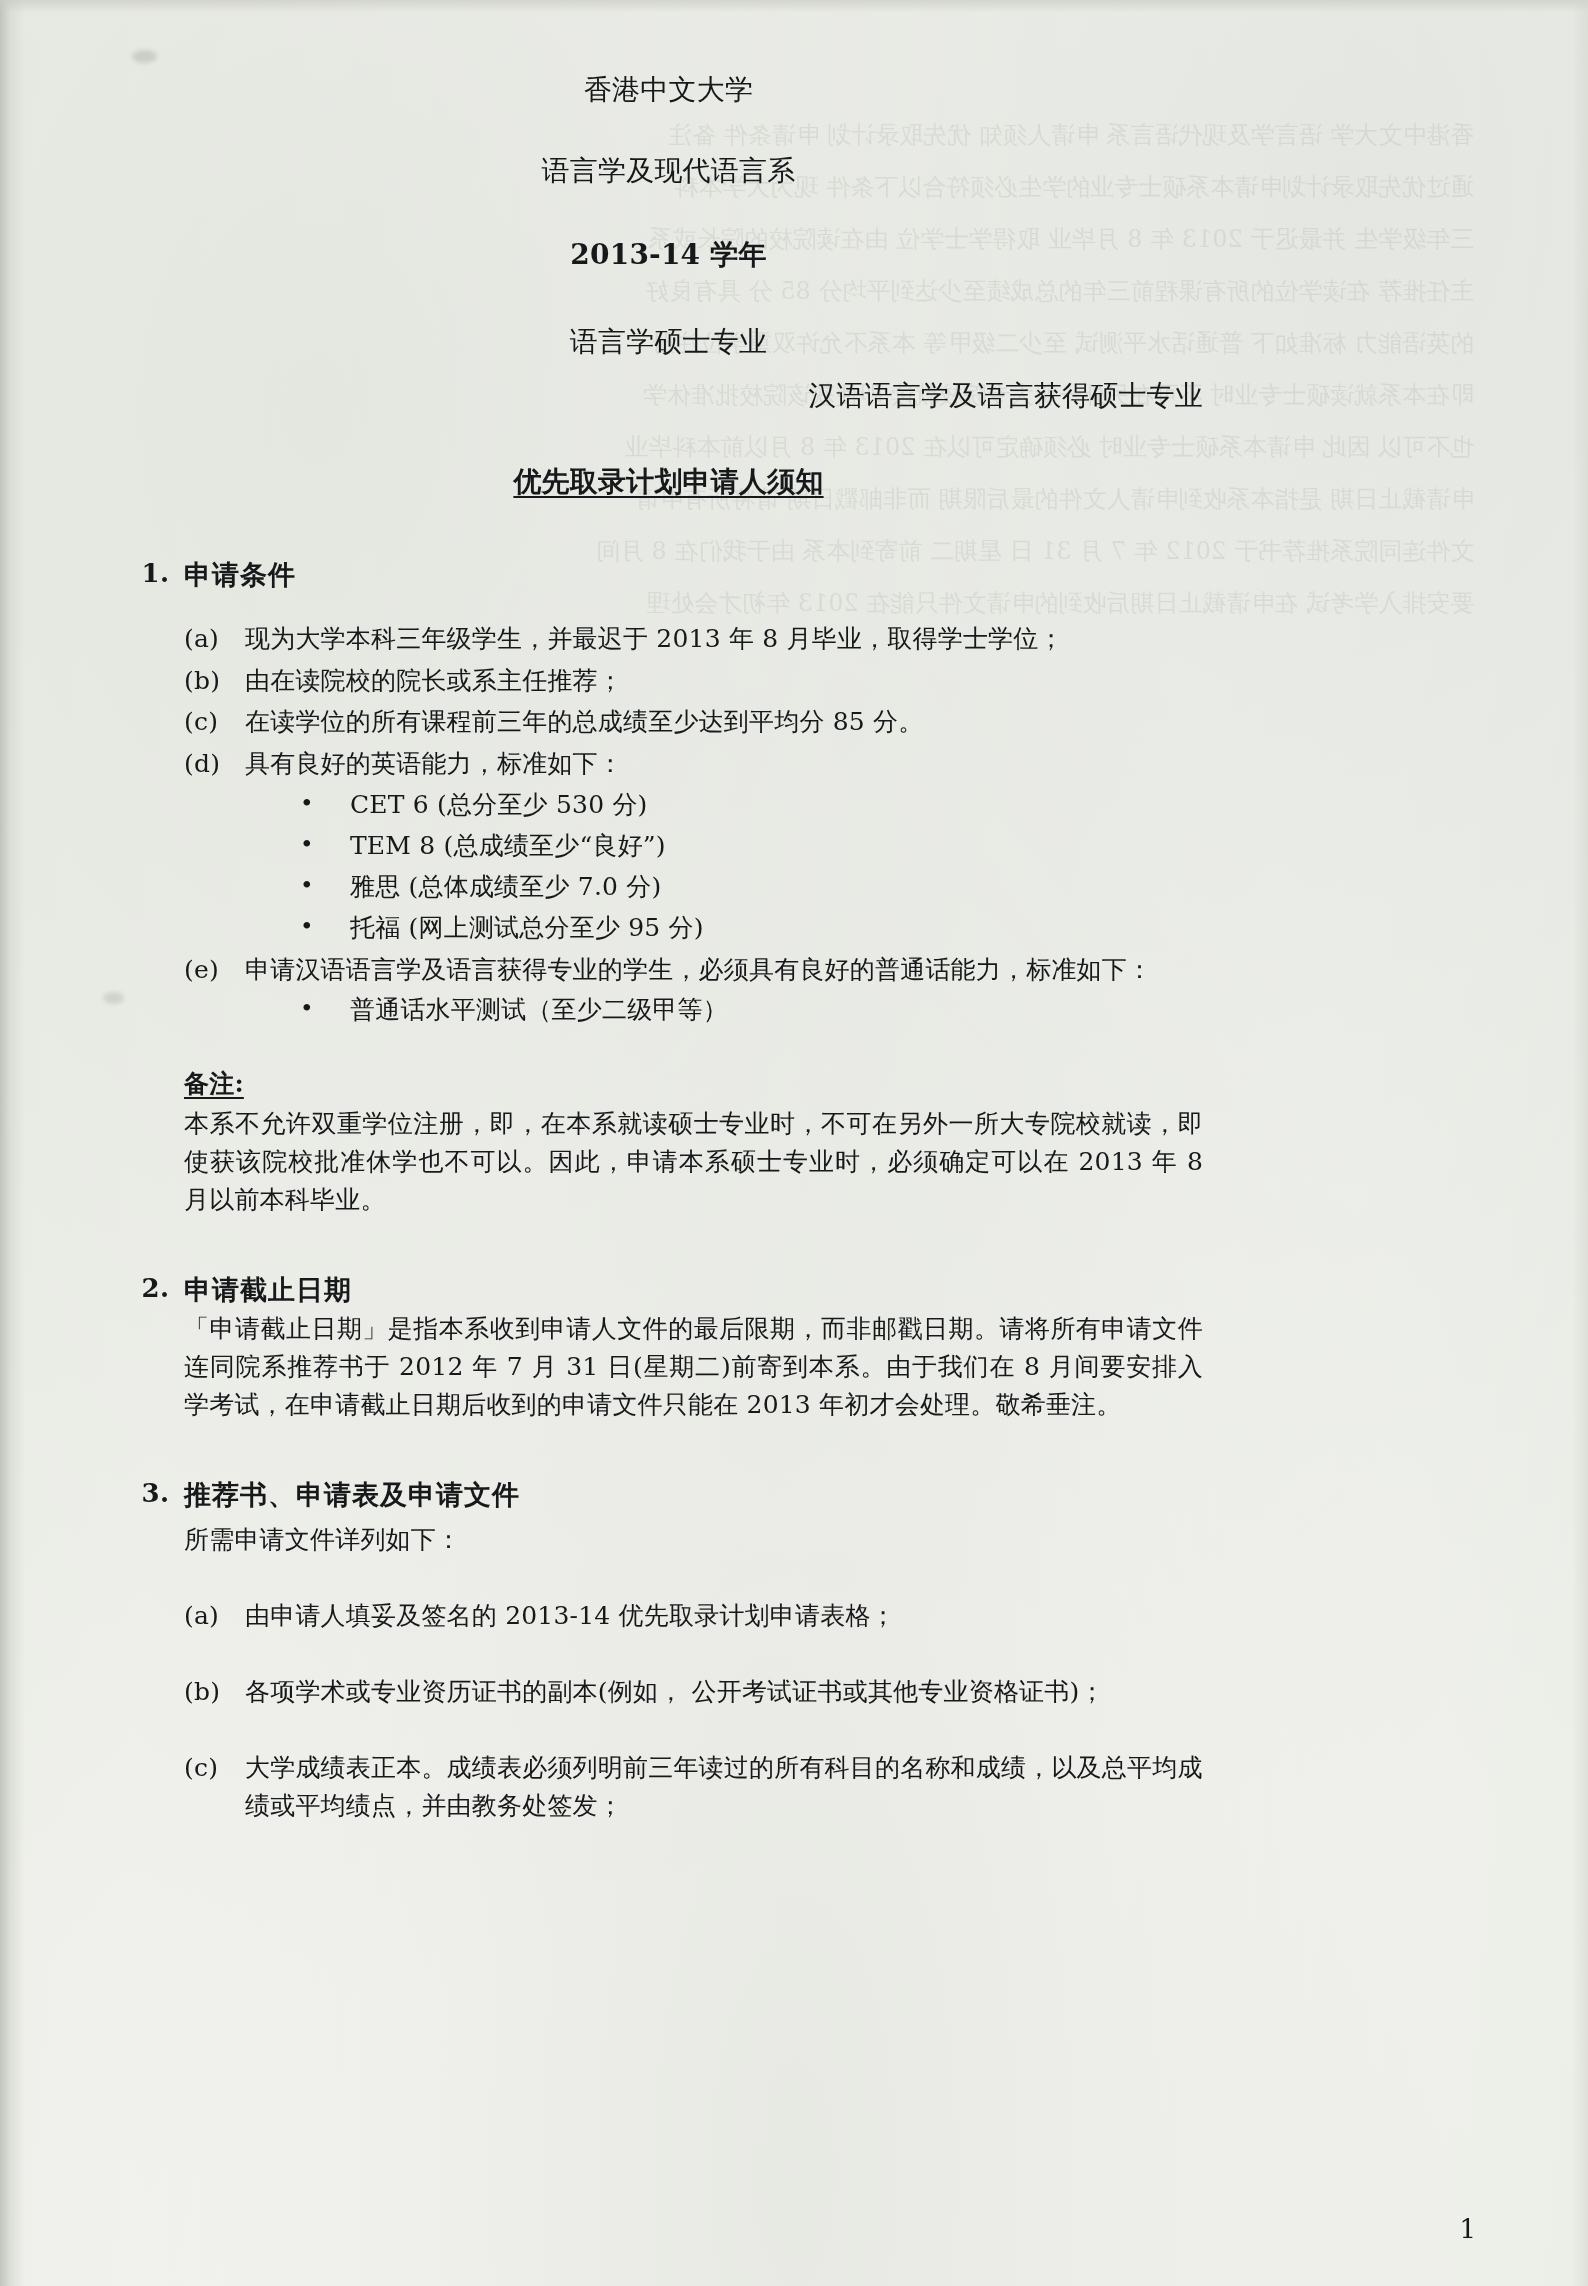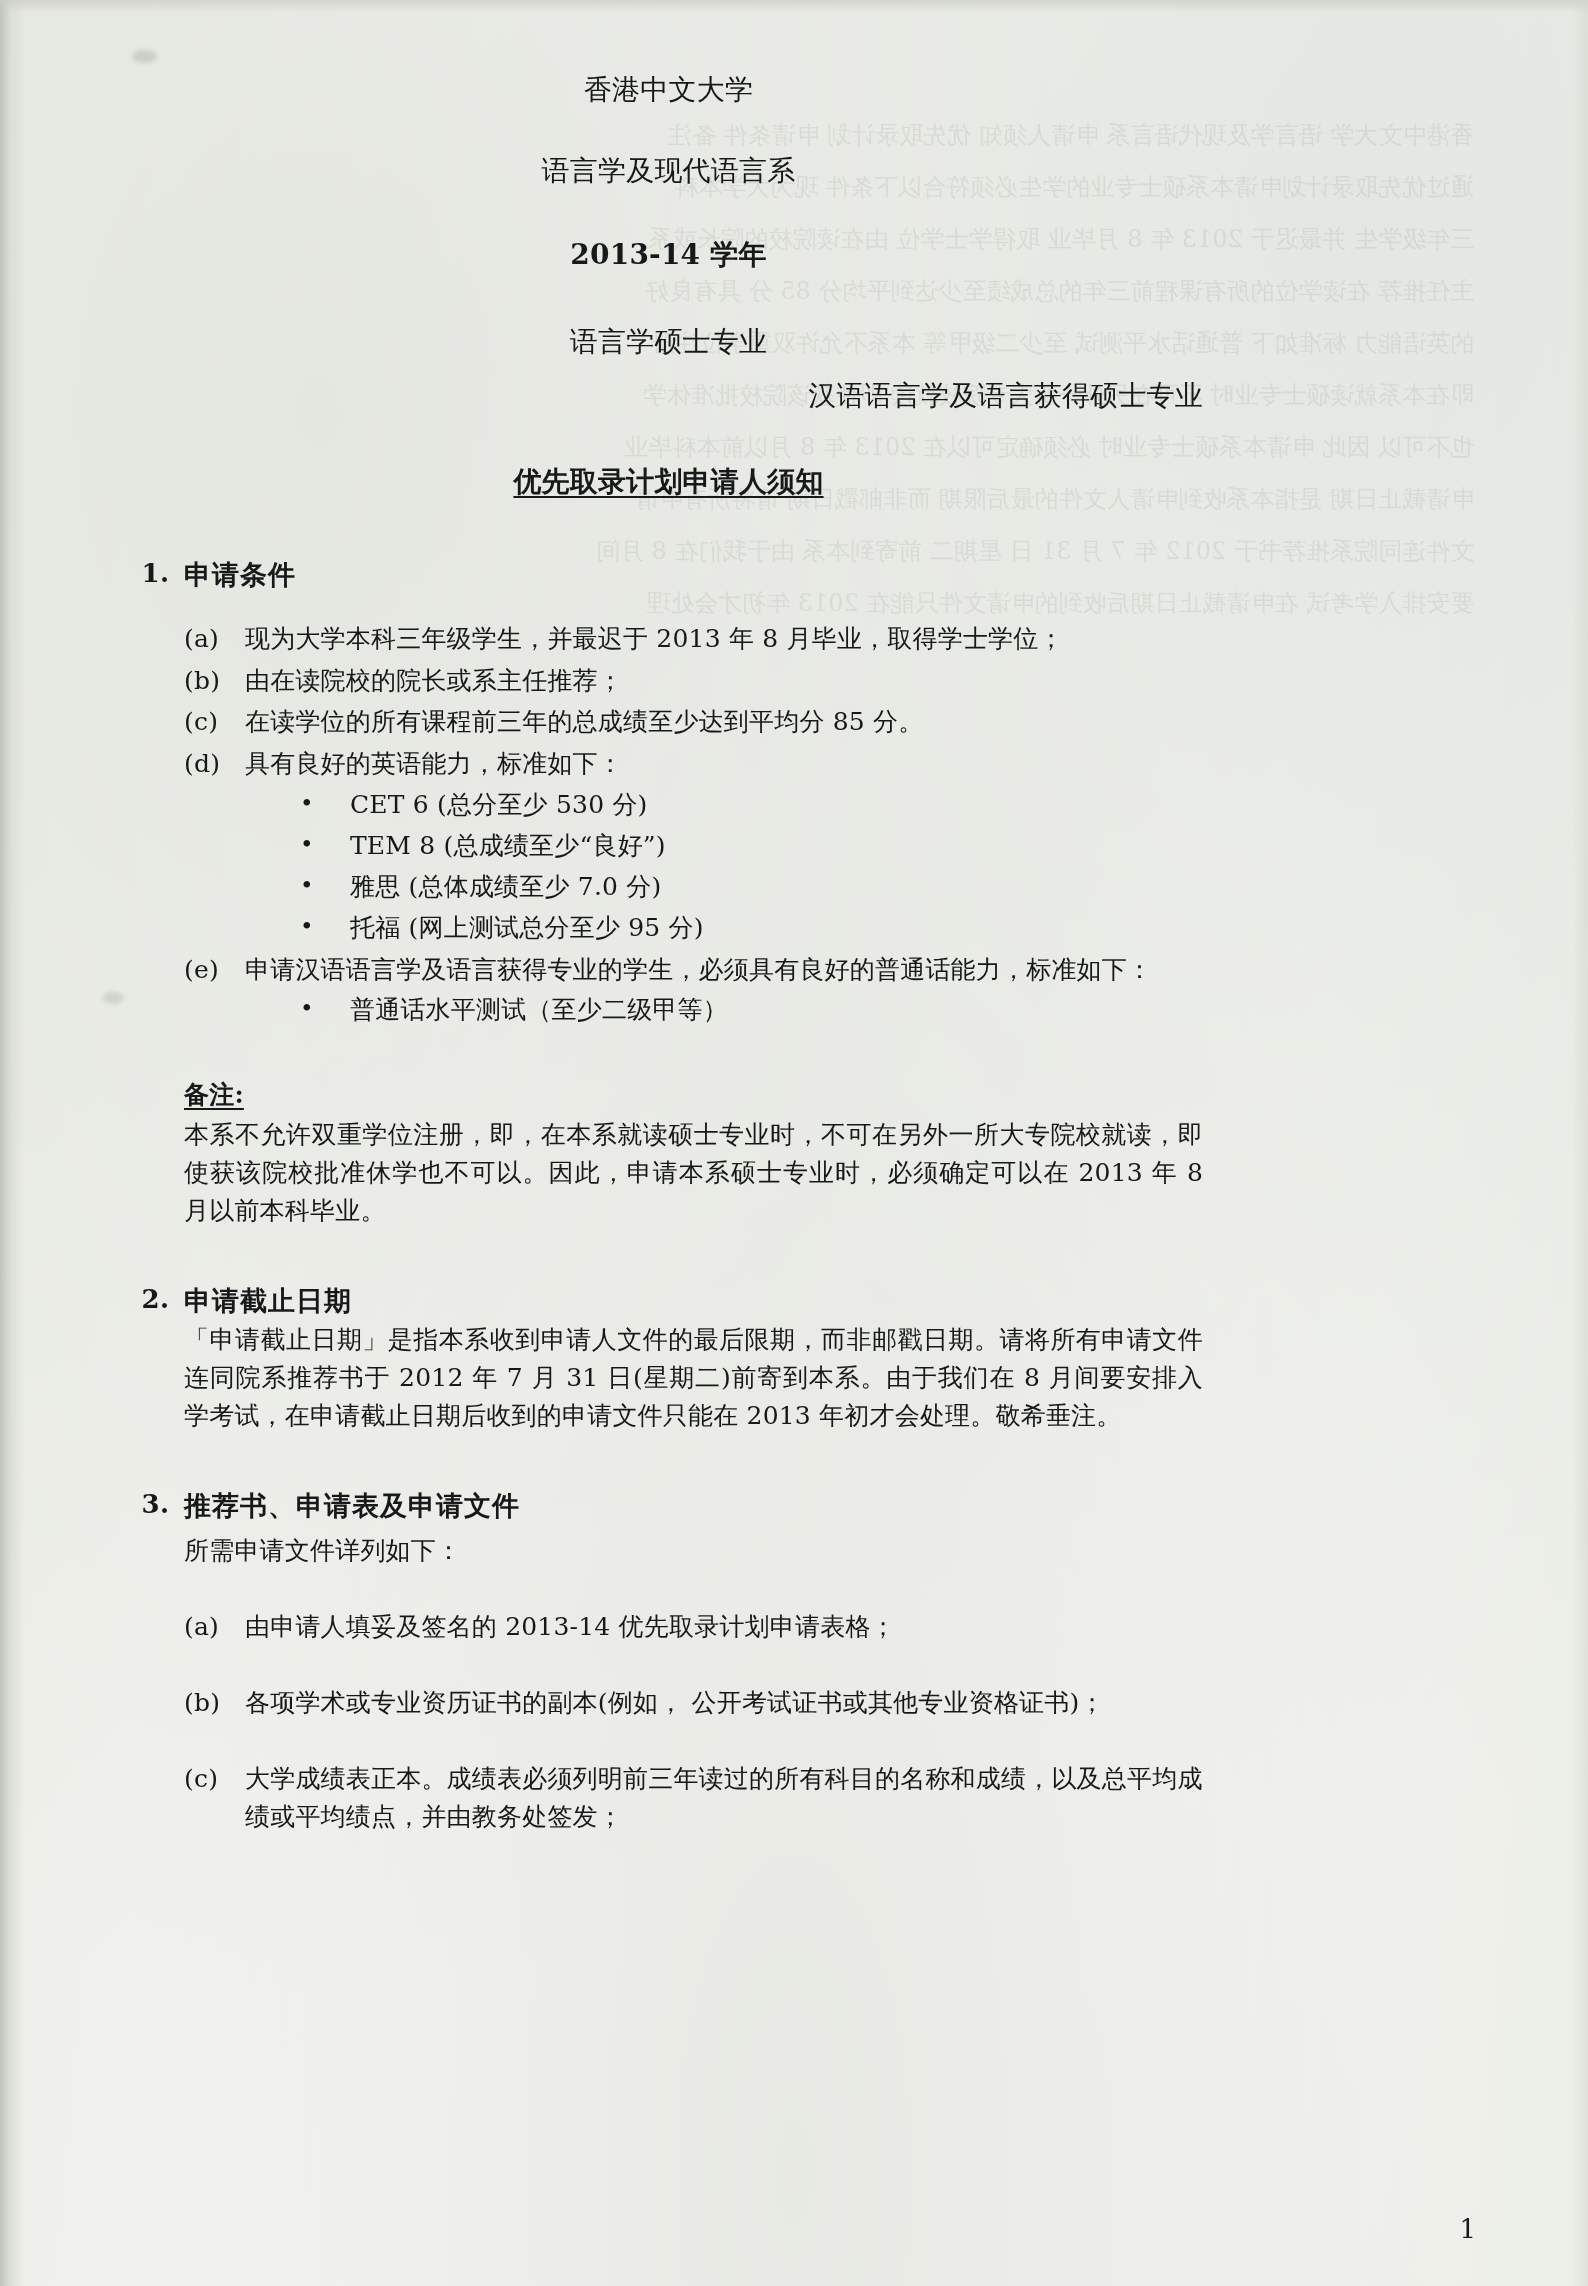--- a/index.html
+++ b/index.html
@@ -130,21 +130,21 @@
   .bl-dot {
     width: 105px;
     flex: none;
     text-align: left;
     padding-left: 55px;
     box-sizing: border-box;
     font-size: 23px;
   }
   .bl-text { flex: 1; }
   .remark-head {
-    margin-top: 47px;
+    margin-top: 36px;
     text-decoration: underline;
     text-underline-offset: 4.8px;
     font-weight: bold;
   }
   .remark-body { margin-top: 2px; text-align: justify; }
   .gap-item { margin-top: 38px; }
   .pageno {
     position: absolute;
     right: 113px;
     bottom: 42px;

